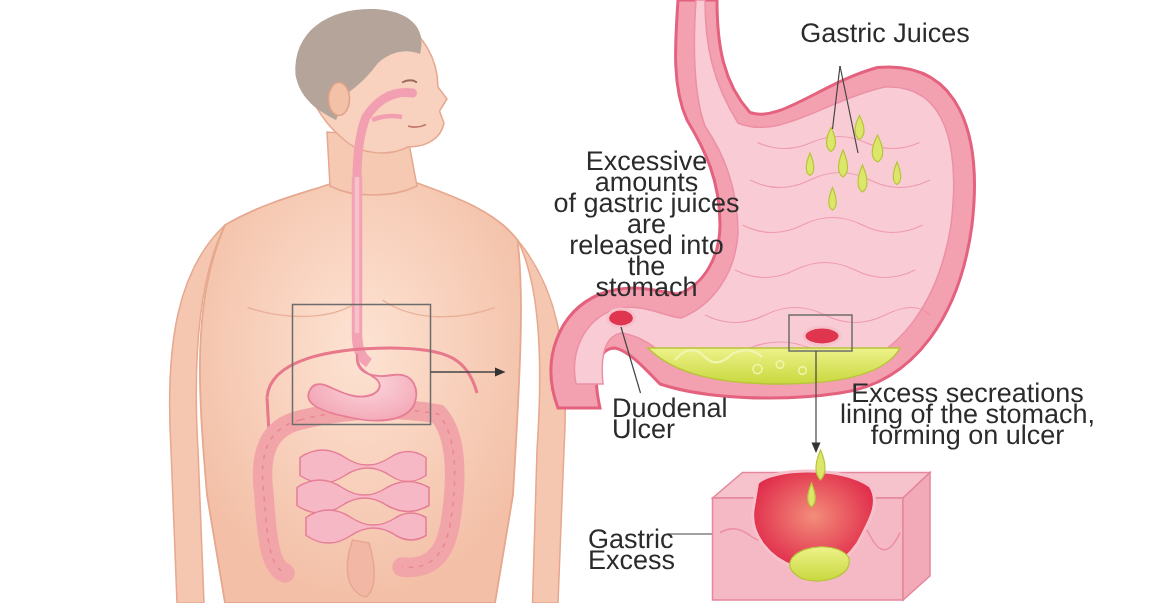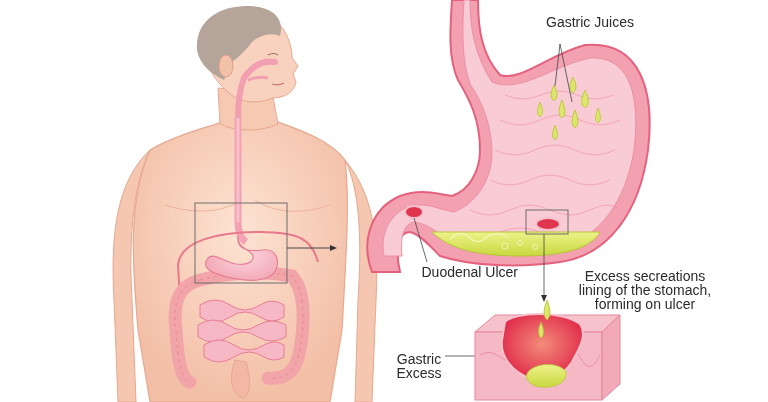--- a/index.html
+++ b/index.html
@@ -1,19 +1,19 @@
 <!DOCTYPE html>
 <html><head>
 <meta charset="utf-8">
 <style>
   html, body { margin: 0; padding: 0; background: #ffffff; }
   body { width: 768px; height: 402px; position: relative; overflow: hidden;
          font-family: "Liberation Sans", sans-serif; }
   .canvas { position: absolute; left: 0; top: 0; width: 768px; height: 402px; }
-  .label { position: absolute; color: #2b2b2b; font-size: 14px; line-height: 14px;
+  .label { position: absolute; color: #2b2b2b; font-size: 18px; line-height: 14px;
            text-align: center; font-family: "Liberation Sans", sans-serif; }
   .label span { display: block; }
 </style>
 </head>
 <body>
 
 <div class="canvas">
 <svg width="768" height="402" viewBox="0 0 768 402">
   <defs>
     <radialGradient id="skinG" cx="50%" cy="40%" r="60%">
@@ -151,28 +151,34 @@
     <path d="M480,355 q10,-6 20,2 t20,-2 t20,4 t20,-4 t20,2 t20,-2" stroke="#ec8fa3" stroke-width="1" fill="none"></path>
     <path d="M505,322 C515,312 560,310 580,324 C588,336 578,350 572,362 C560,380 540,385 530,378
              C512,372 500,356 502,340 Z" fill="url(#ulcerG)" stroke="#f7c1cc" stroke-width="2"></path>
     <path d="M528,372 C536,362 560,362 566,372 C568,384 550,390 535,386 C528,382 524,378 528,372 Z" fill="url(#acidG)" stroke="#b7c43a" stroke-width="0.8"></path>
     <path d="M547,300 q-6,14 0,20 q6,-6 0,-20 Z" fill="#dce66a" stroke="#b7c43a" stroke-width="0.8"></path>
     <path d="M541,322 q-5,12 0,16 q5,-4 0,-16 Z" fill="#dce66a" stroke="#b7c43a" stroke-width="0.8"></path>
   </g>
 </svg>
 
 
+<div class="label" style="left:366px; top:100px; width:130px;">
+  <span>Excessive amounts</span>
+  <span>of gastric juices are</span>
+  <span>released into the</span>
+  <span>stomach</span>
+</div>
 
 <div class="label" style="left:530px; top:15px; width:120px;">
   <span>Gastric Juices</span>
 </div>
 
-<div class="label" style="left:408px; top:265px; width:110px; text-align:right;">Duodenal Ulcer</div>
+<div class="label" style="left:408px; top:265px; width:110px; text-align:left;">Duodenal Ulcer</div>
 
-<div class="label" style="left:545px; top:269px; width:200px;">
+<div class="label" style="left:545px; top:255px; width:200px;">
   <span>Excess secreations</span>
   <span>lining of the stomach,</span>
   <span>forming on ulcer</span>
 </div>
 
 <div class="label" style="left:392px; top:352px; width:54px;">
   <span>Gastric</span>
   <span>Excess</span>
 </div>
 </div>

